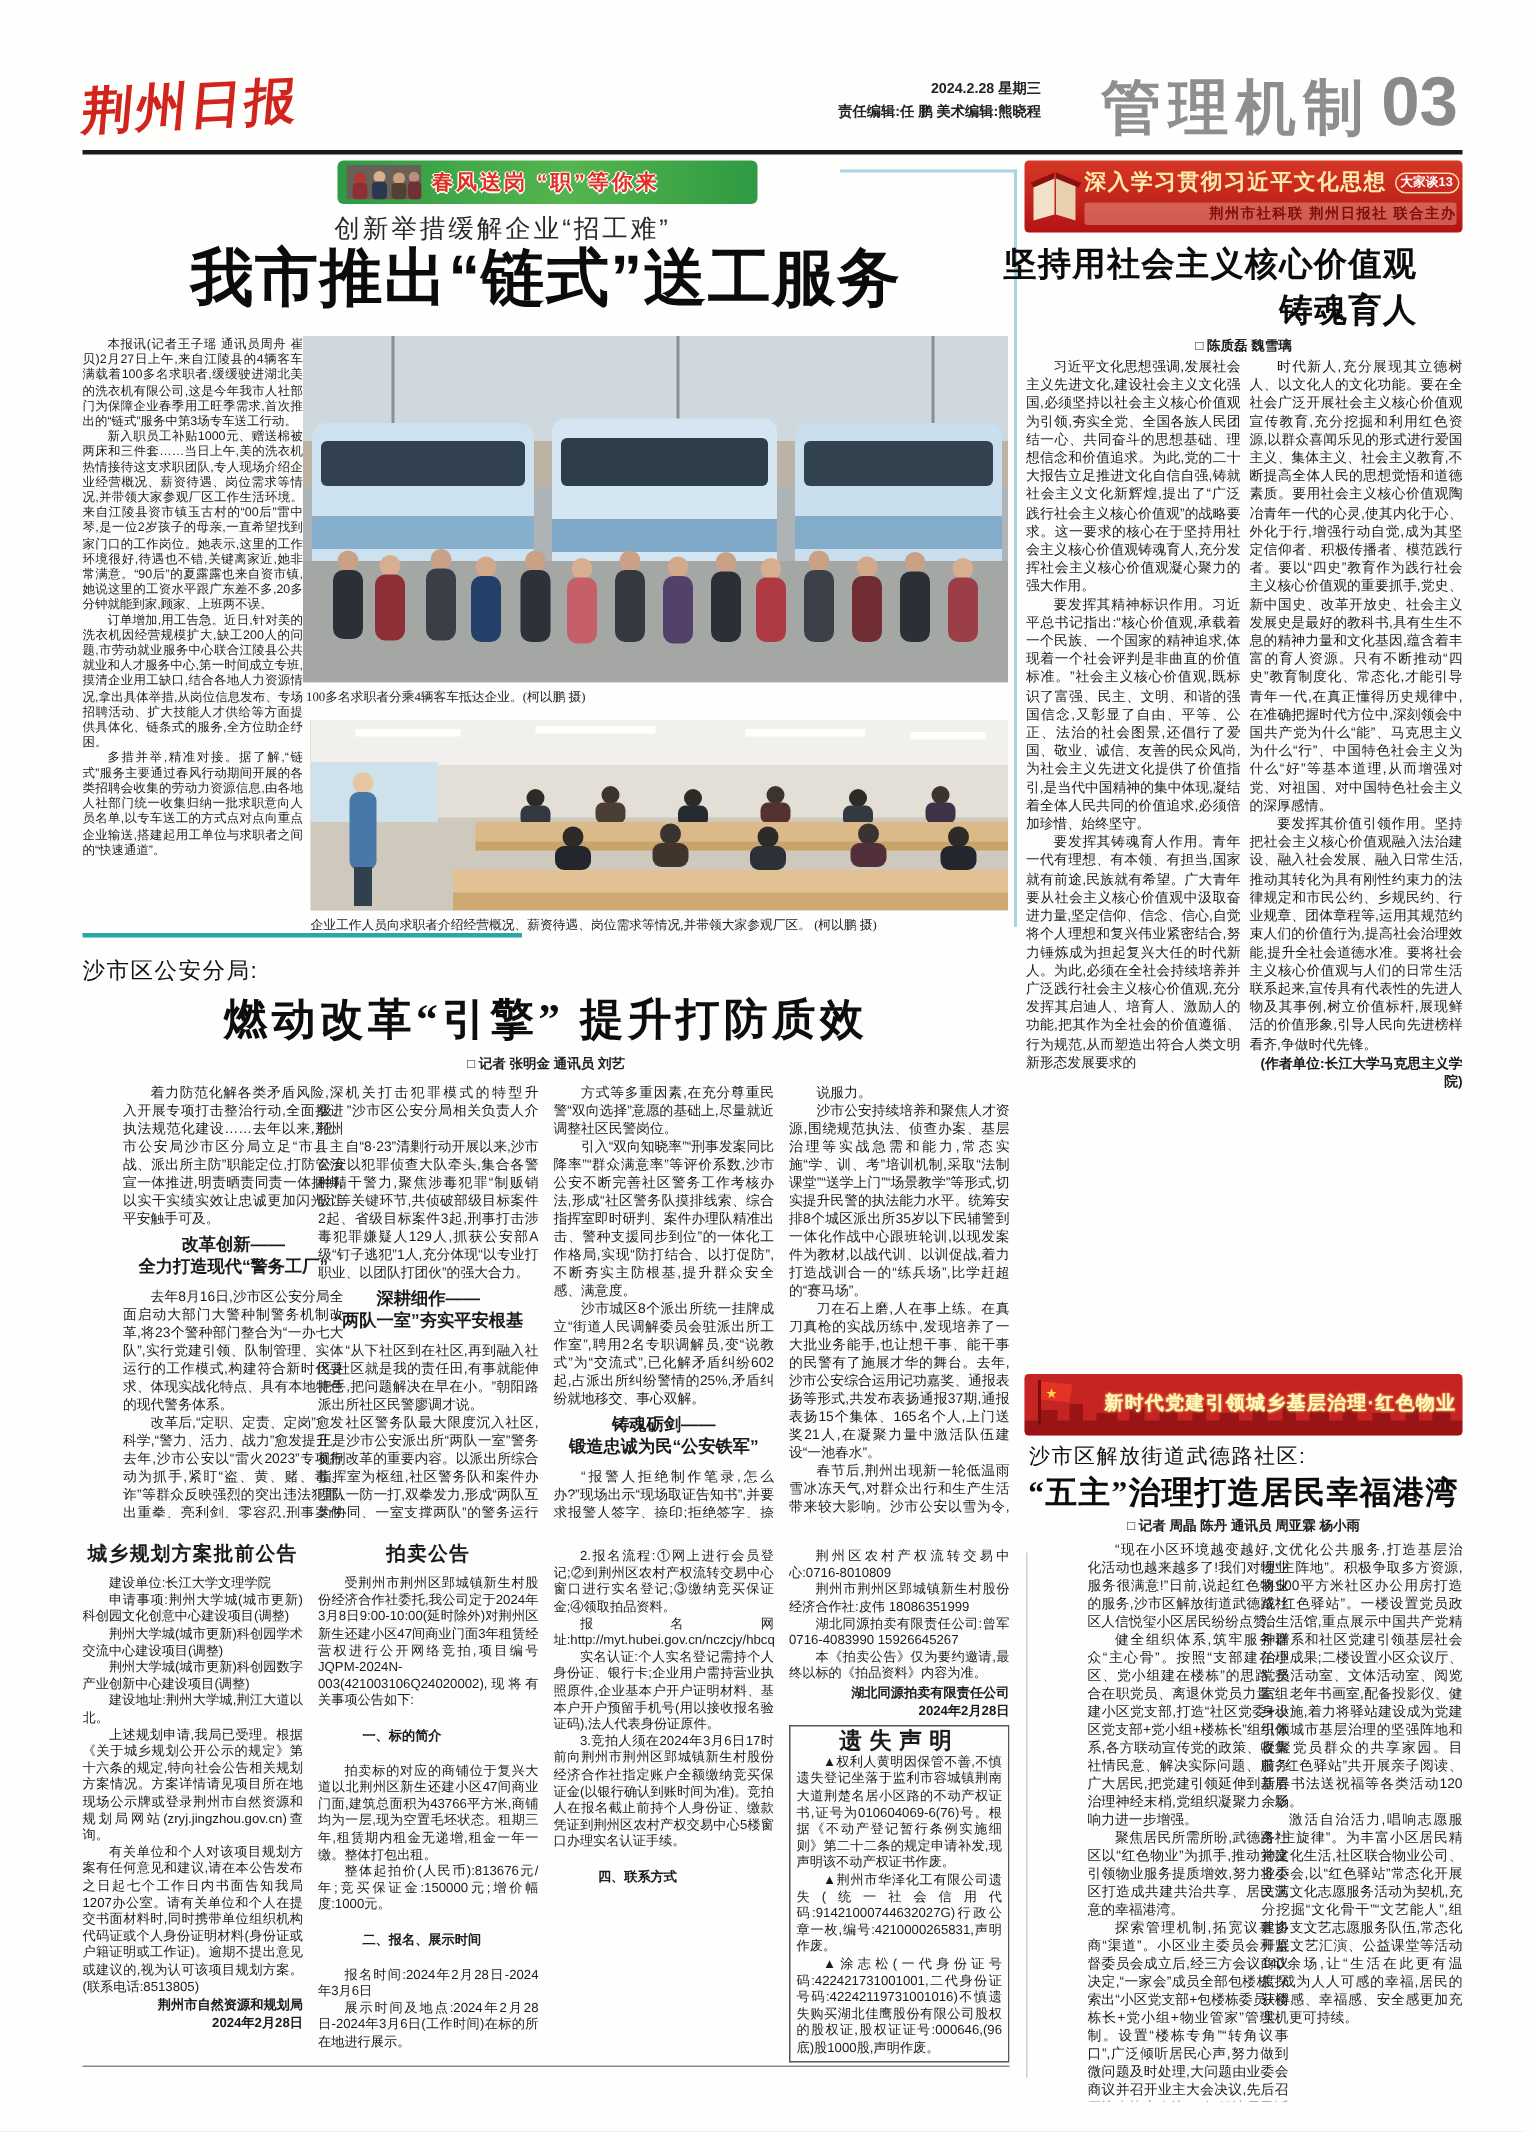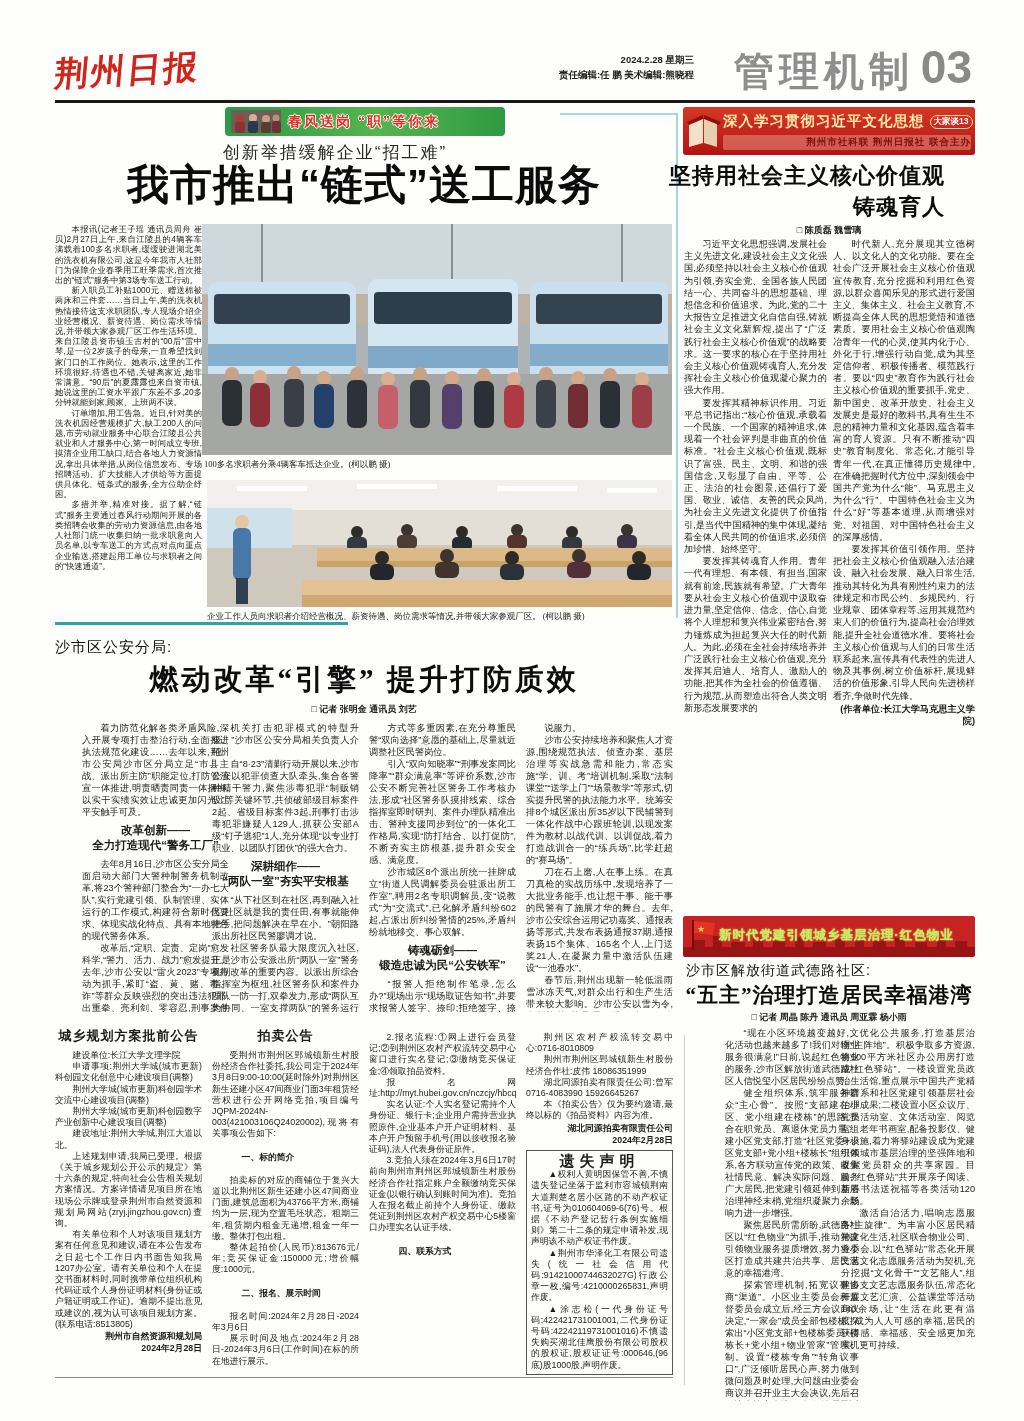--- a/index.html
+++ b/index.html
@@ -47,22 +47,22 @@
   .redbanner1 .bk{position:absolute;left:4px;top:6px;}
   .redbanner1 .l1{position:absolute;left:40px;top:5px;width:248px;text-align:center;font-size:14.5px;font-weight:900;
     color:#ffe9a8;letter-spacing:1px;white-space:nowrap;}
   .redbanner1 .badge{display:inline-block;font-size:8.5px;color:#fff;border:1px solid #ffd9a0;border-radius:8px;
     padding:0 3px;vertical-align:2px;font-weight:bold;letter-spacing:0;}
   .redbanner1 .l2{position:absolute;left:40px;top:28px;width:248px;text-align:right;font-size:9.5px;font-weight:bold;
     color:#7d100a;background:rgba(255,214,190,.35);border-radius:2px;padding:1px 0;letter-spacing:1px;}
   .headline3{position:absolute;left:653px;top:160px;width:292px;text-align:right;font-size:22px;font-weight:900;
     letter-spacing:1px;color:#0c0c0c;line-height:31px;}
   .redbanner2{position:absolute;left:683px;top:916px;width:292px;height:41px;background:#c62323;border-radius:3px;overflow:hidden;}
-  .redbanner2 .txt{position:absolute;left:36px;top:11px;width:252px;text-align:left;font-size:12.5px;font-weight:900;
-    color:#bef264;text-shadow:0 0 2px #f3c35c,0 0 1px #f3c35c;letter-spacing:1px;white-space:nowrap;}
+  .redbanner2 .txt{position:absolute;left:36px;top:11px;width:252px;text-align:right;font-size:12.5px;font-weight:900;
+    color:#fef9c3;text-shadow:0 0 2px #f3c35c,0 0 1px #f3c35c;letter-spacing:1px;white-space:nowrap;}
   .headline4{position:absolute;left:683px;top:981px;width:292px;text-align:center;font-size:21px;font-weight:900;
     font-family:"Liberation Serif",serif;letter-spacing:1px;color:#0c0c0c;white-space:nowrap;}
   
   .notice-title{position:absolute;font-size:13px;font-weight:900;text-align:center;letter-spacing:1px;}
   .ncol{font-size:8.8px;line-height:11.2px;}
   .loss-box{border:1px solid #555;padding:3px 4px;margin-top:4px;}
   .loss-title{text-align:center;font-size:15px;font-weight:900;letter-spacing:5px;margin:1px 0 3px 0;}
   .photo{position:absolute;overflow:hidden;background:#ccc;}
   svg{display:block;}
 </style>

